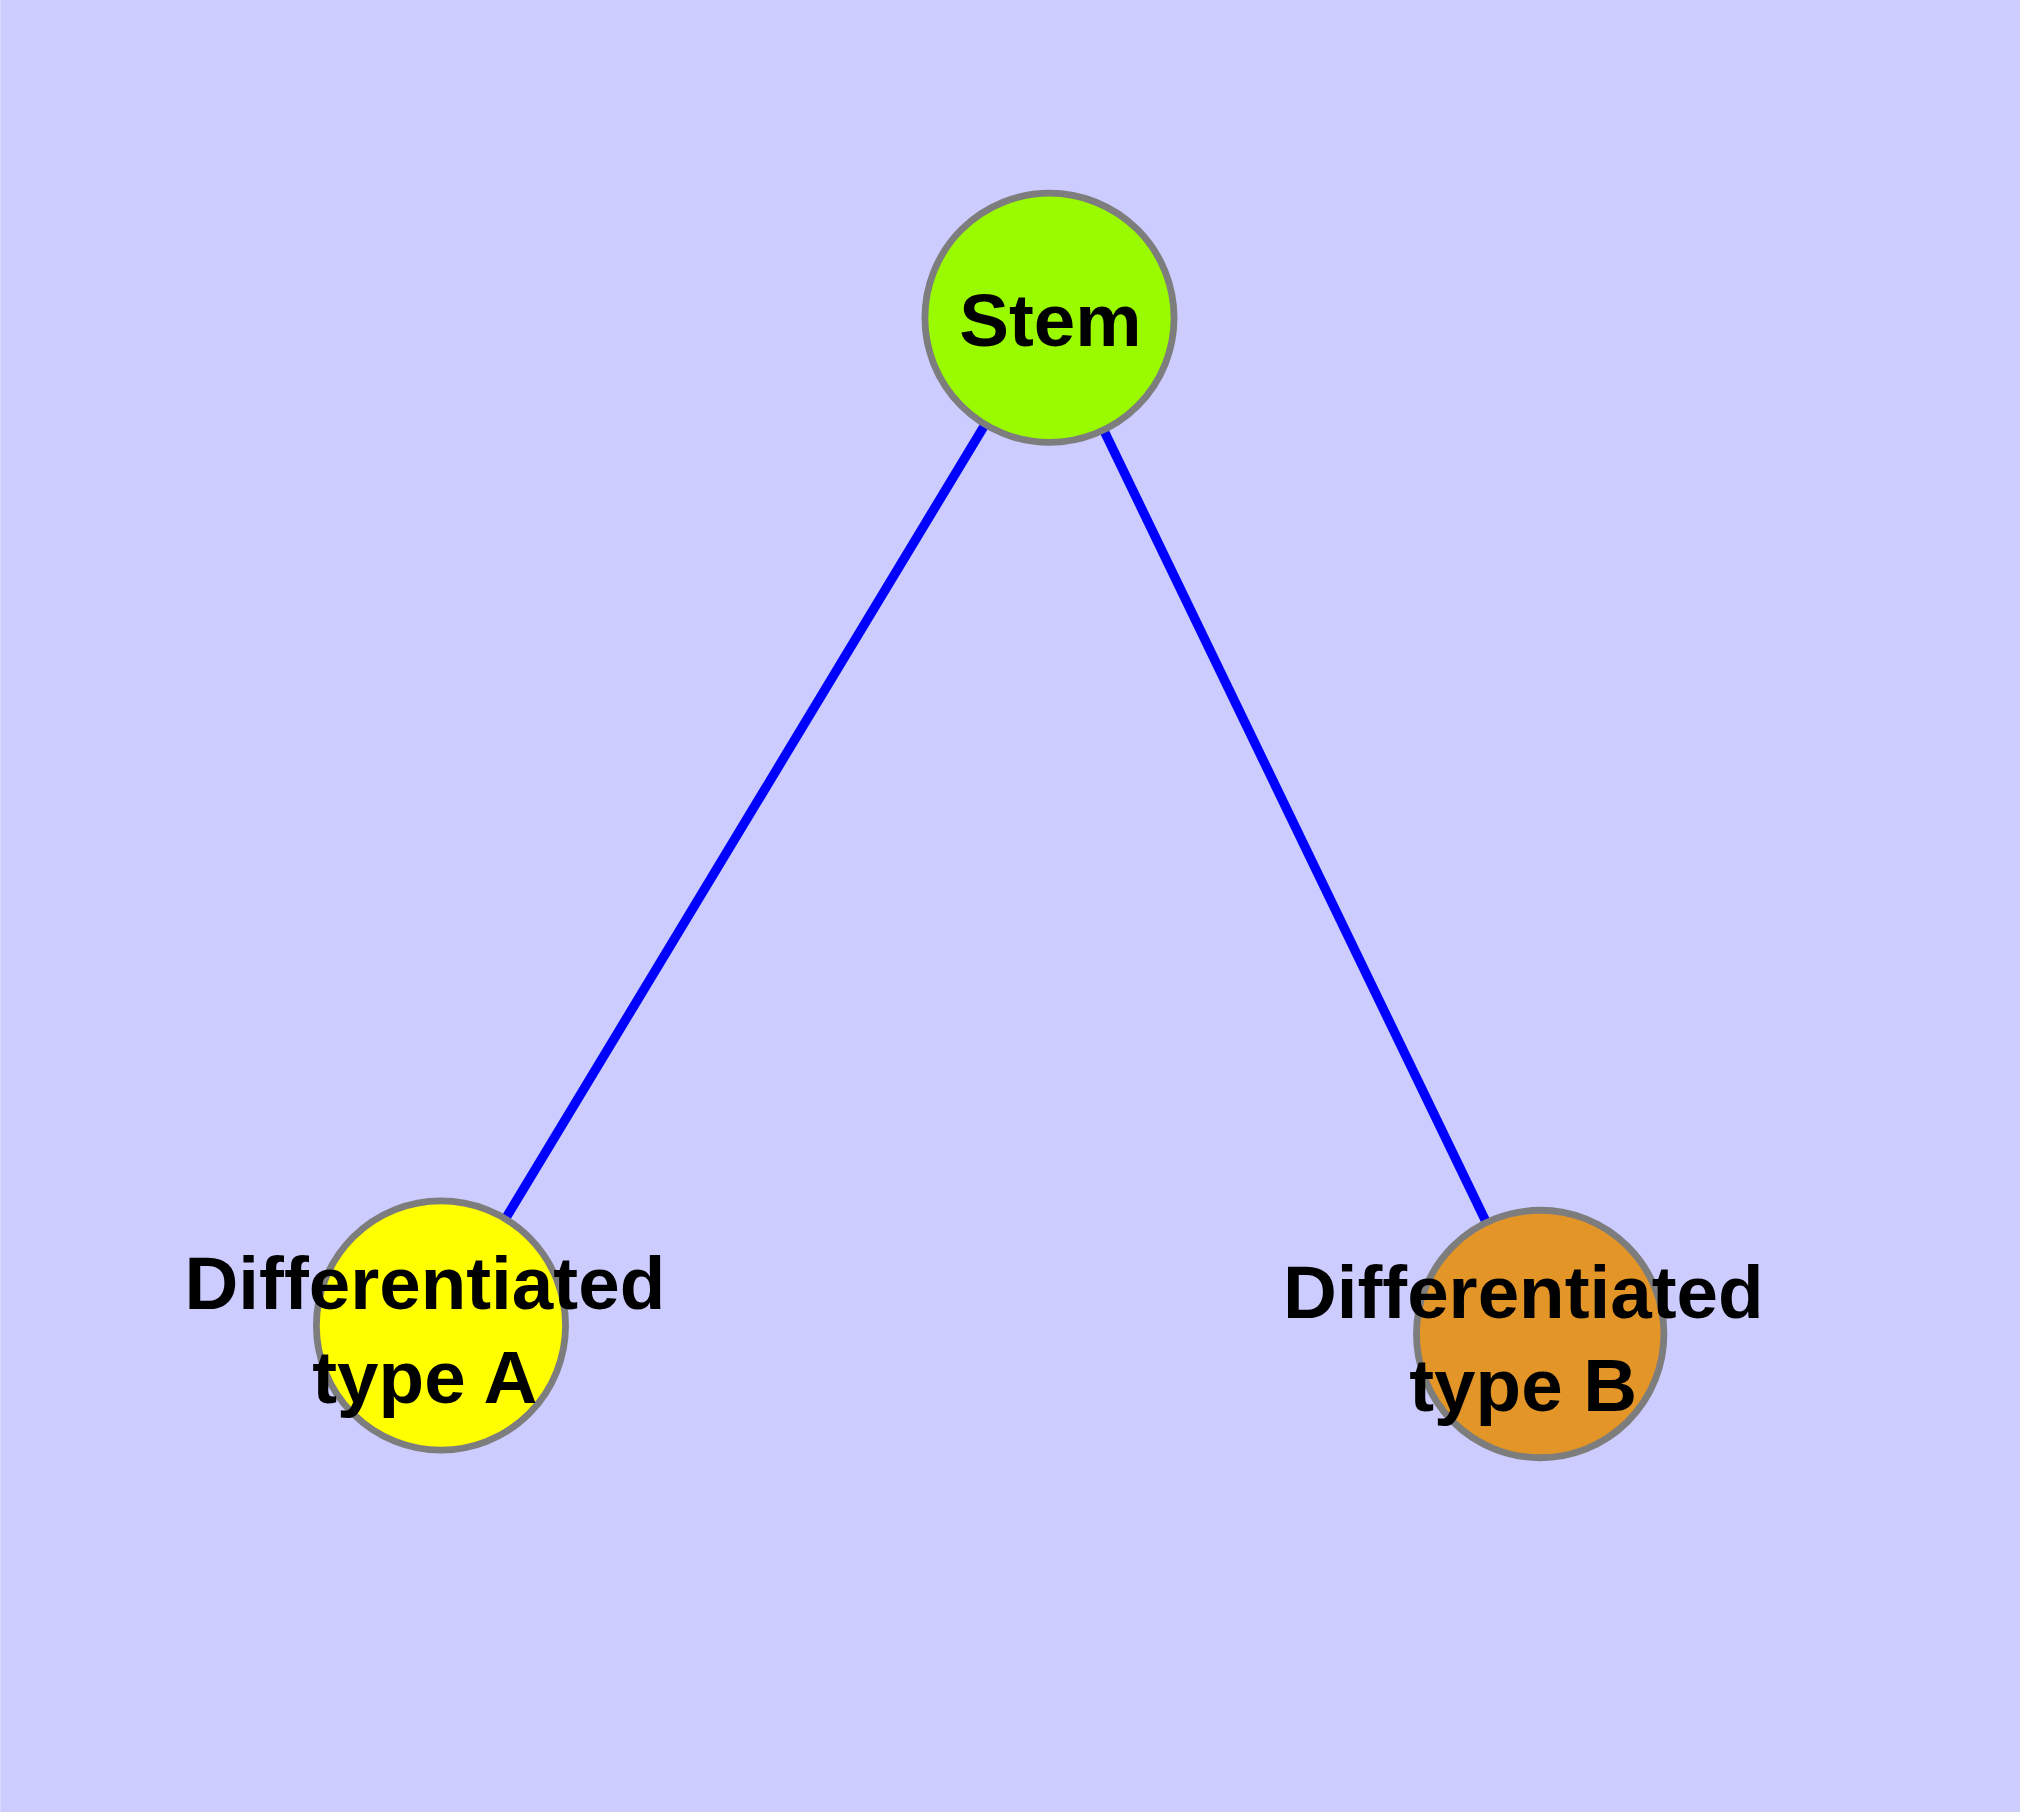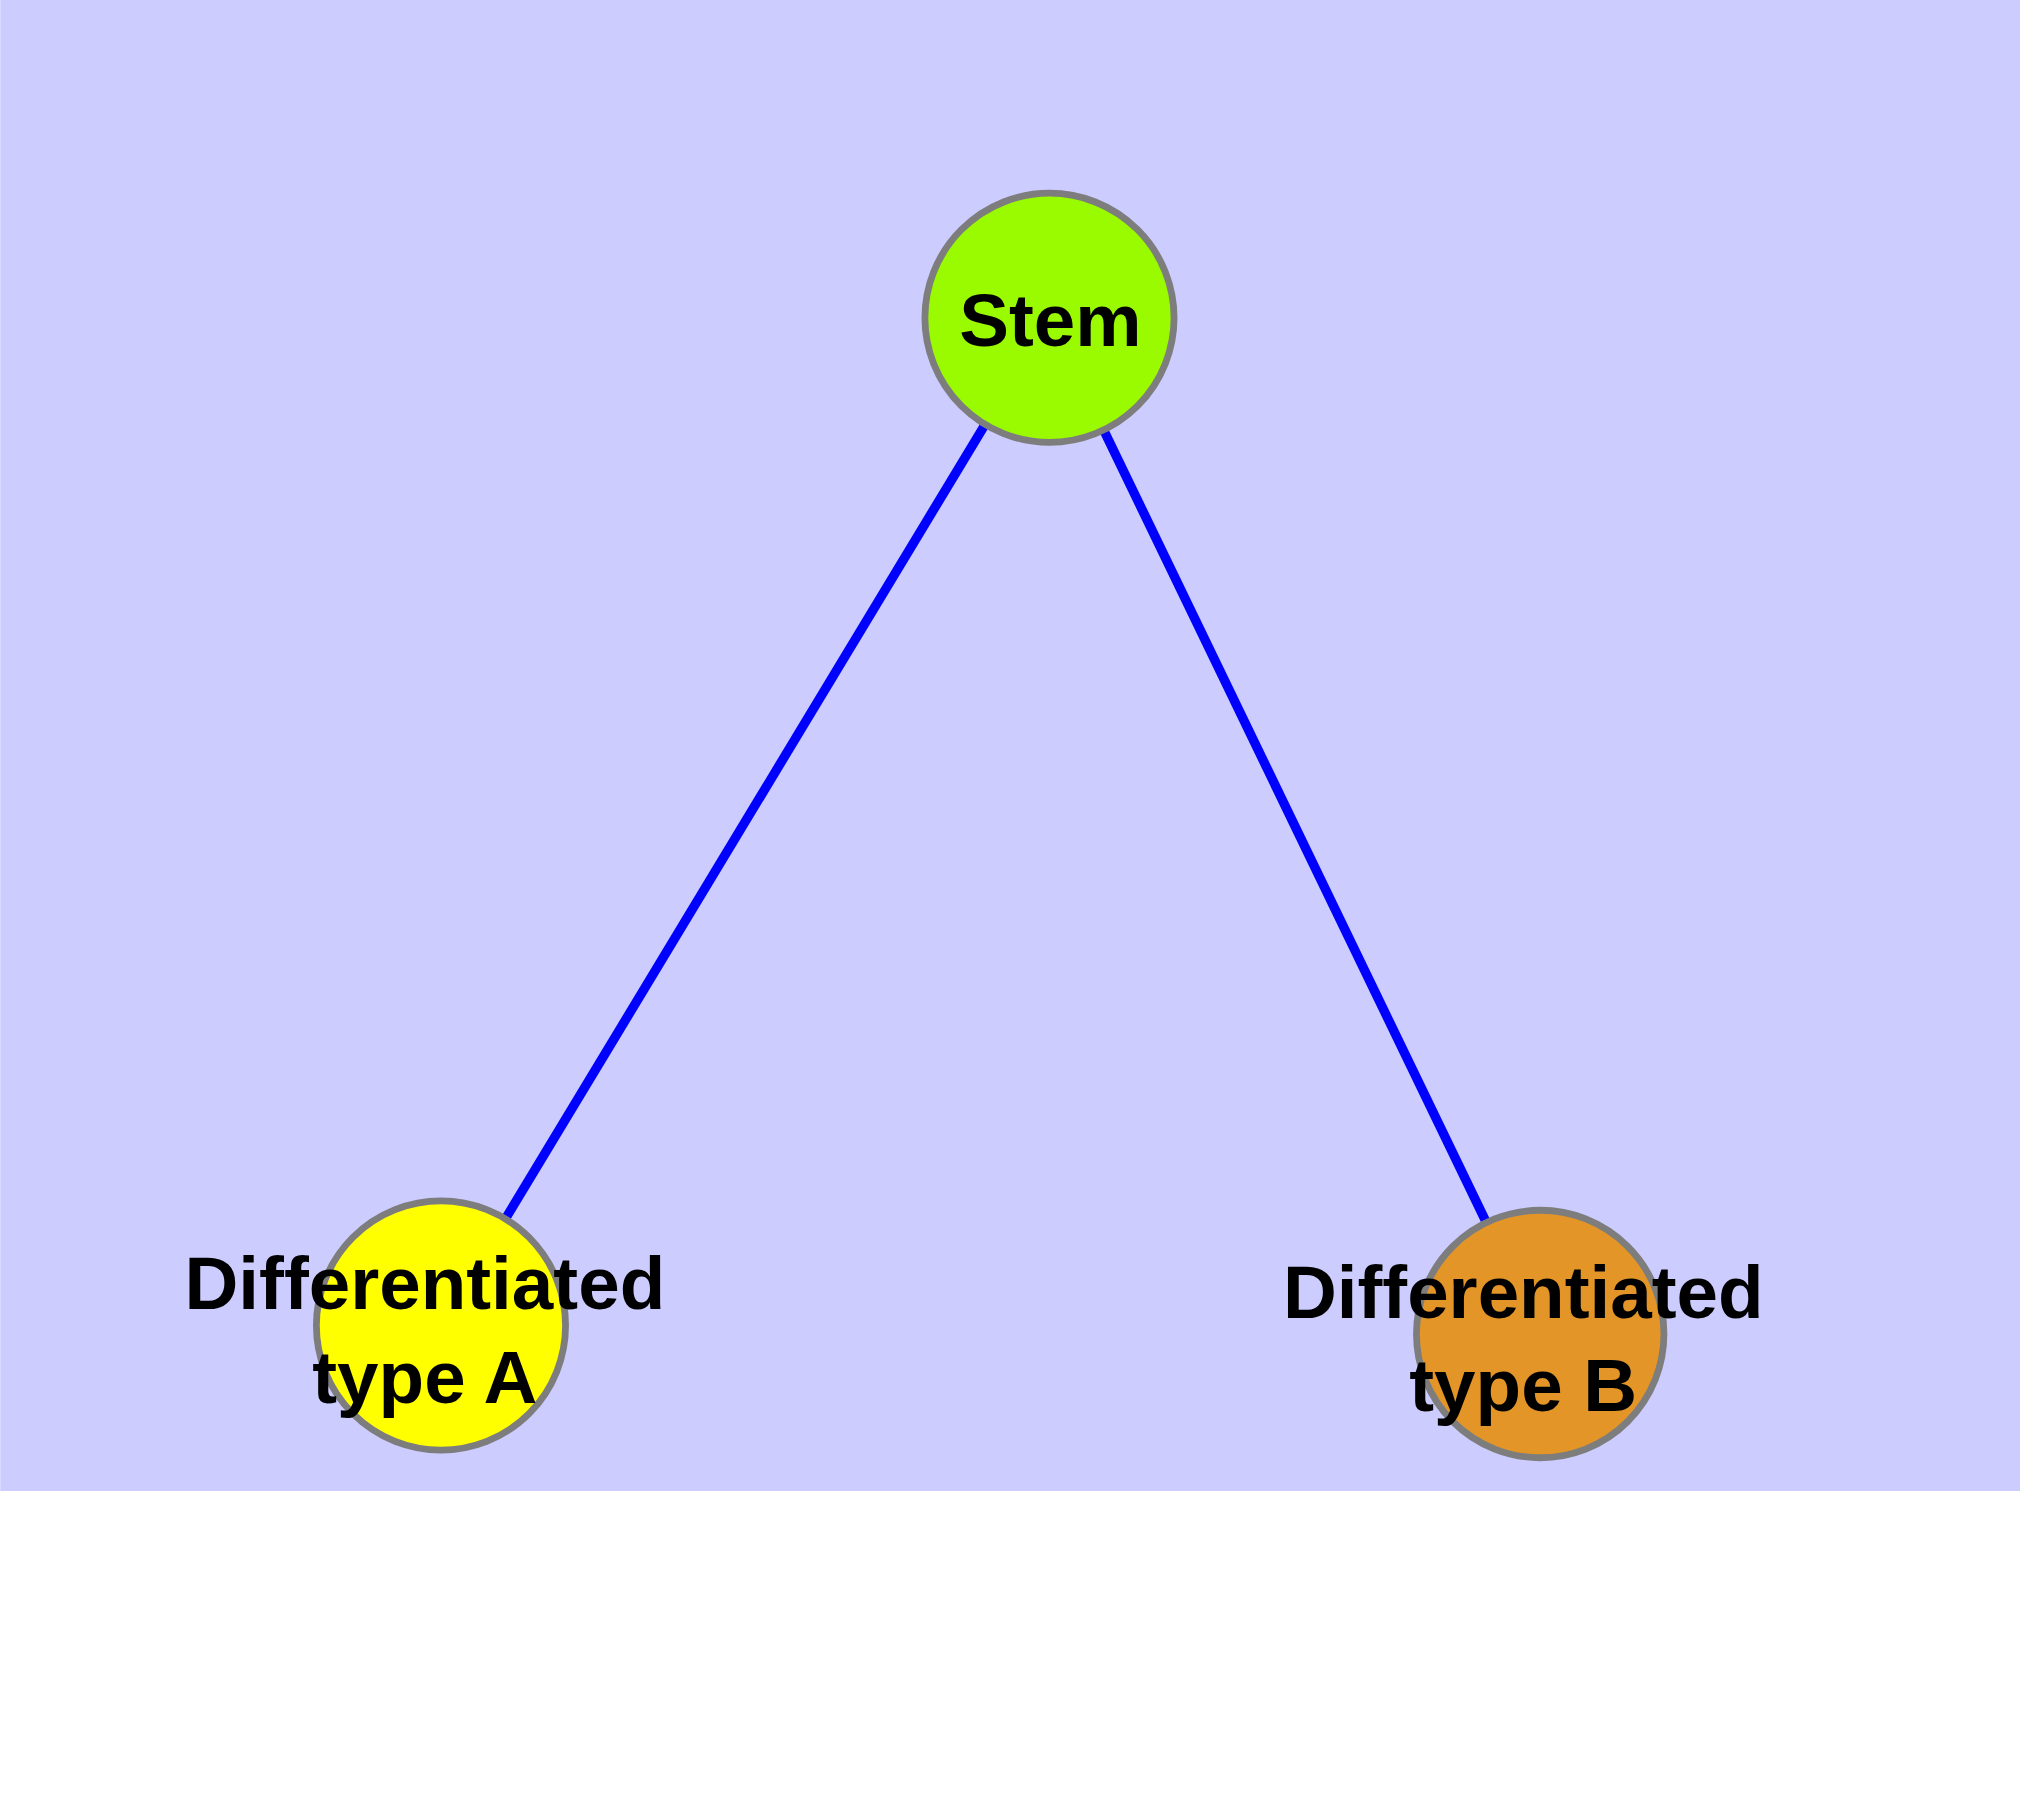--- a/index.html
+++ b/index.html
@@ -2,21 +2,21 @@
 <html style="font-size:13.6px"><head>
 <meta charset="utf-8">
 <style>
   html, body {
     margin: 0;
     padding: 0;
     background: #ffffff;
   }
   .stage {
     width: 2021px;
-    height: 1491px;
+    height: 1812px;
     position: relative;
     overflow: hidden;
   }
   svg.diagram {
     display: block;
     width: 2021px;
     height: 1812px;
   }
   .node-label {
     font-family: "Liberation Sans", "DejaVu Sans", sans-serif;

